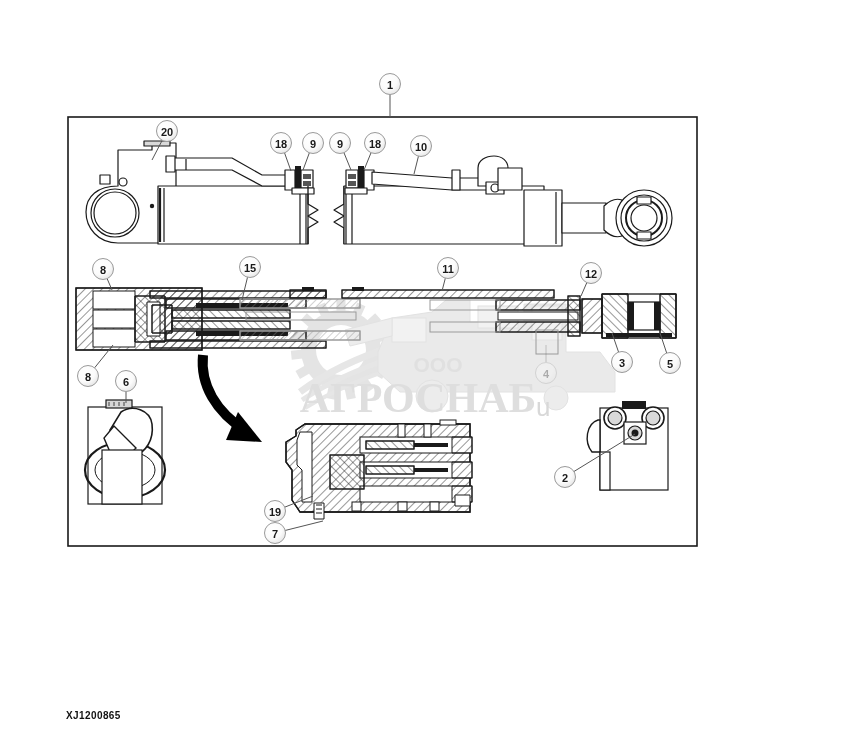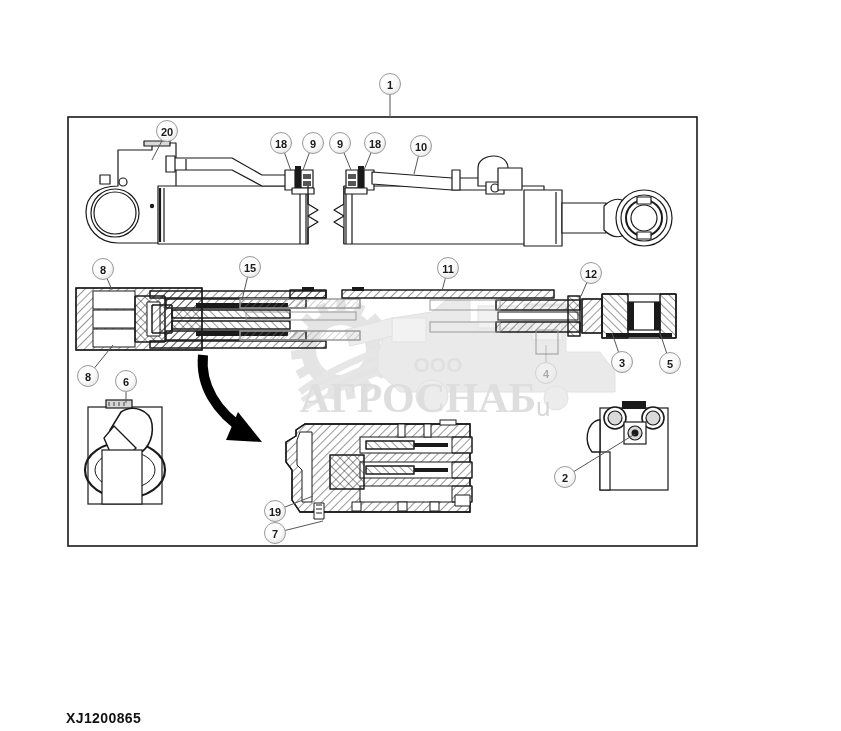--- a/index.html
+++ b/index.html
@@ -2,21 +2,21 @@
 <html><head>
 <meta charset="utf-8">
 <style>
   html,body{margin:0;padding:0;background:#ffffff;}
   body{width:841px;height:731px;position:relative;overflow:hidden;
        font-family:"Liberation Sans",sans-serif;color:#000;}
   #stage{position:absolute;left:0;top:0;width:841px;height:731px;}
   svg#dwg{position:absolute;left:0;top:0;width:841px;height:731px;display:block;}
   .callout-text{font-family:"Liberation Sans",sans-serif;font-size:11px;font-weight:bold;
                 text-anchor:middle;dominant-baseline:central;fill:#1a1a1a;}
-  .partcode{position:absolute;left:66px;top:710px;font-size:14px;font-weight:bold;
+  .partcode{position:absolute;left:66px;top:710px;font-size:10px;font-weight:bold;
             letter-spacing:0.4px;color:#111;white-space:nowrap;}
   .wm-u{position:absolute;left:536px;top:392px;font-size:26px;color:#d8d8d8;
         font-family:"Liberation Sans",sans-serif;}
 </style>
 </head>
 <body>
 
 <div id="stage">
 
   <svg id="dwg" viewBox="0 0 841 731">

